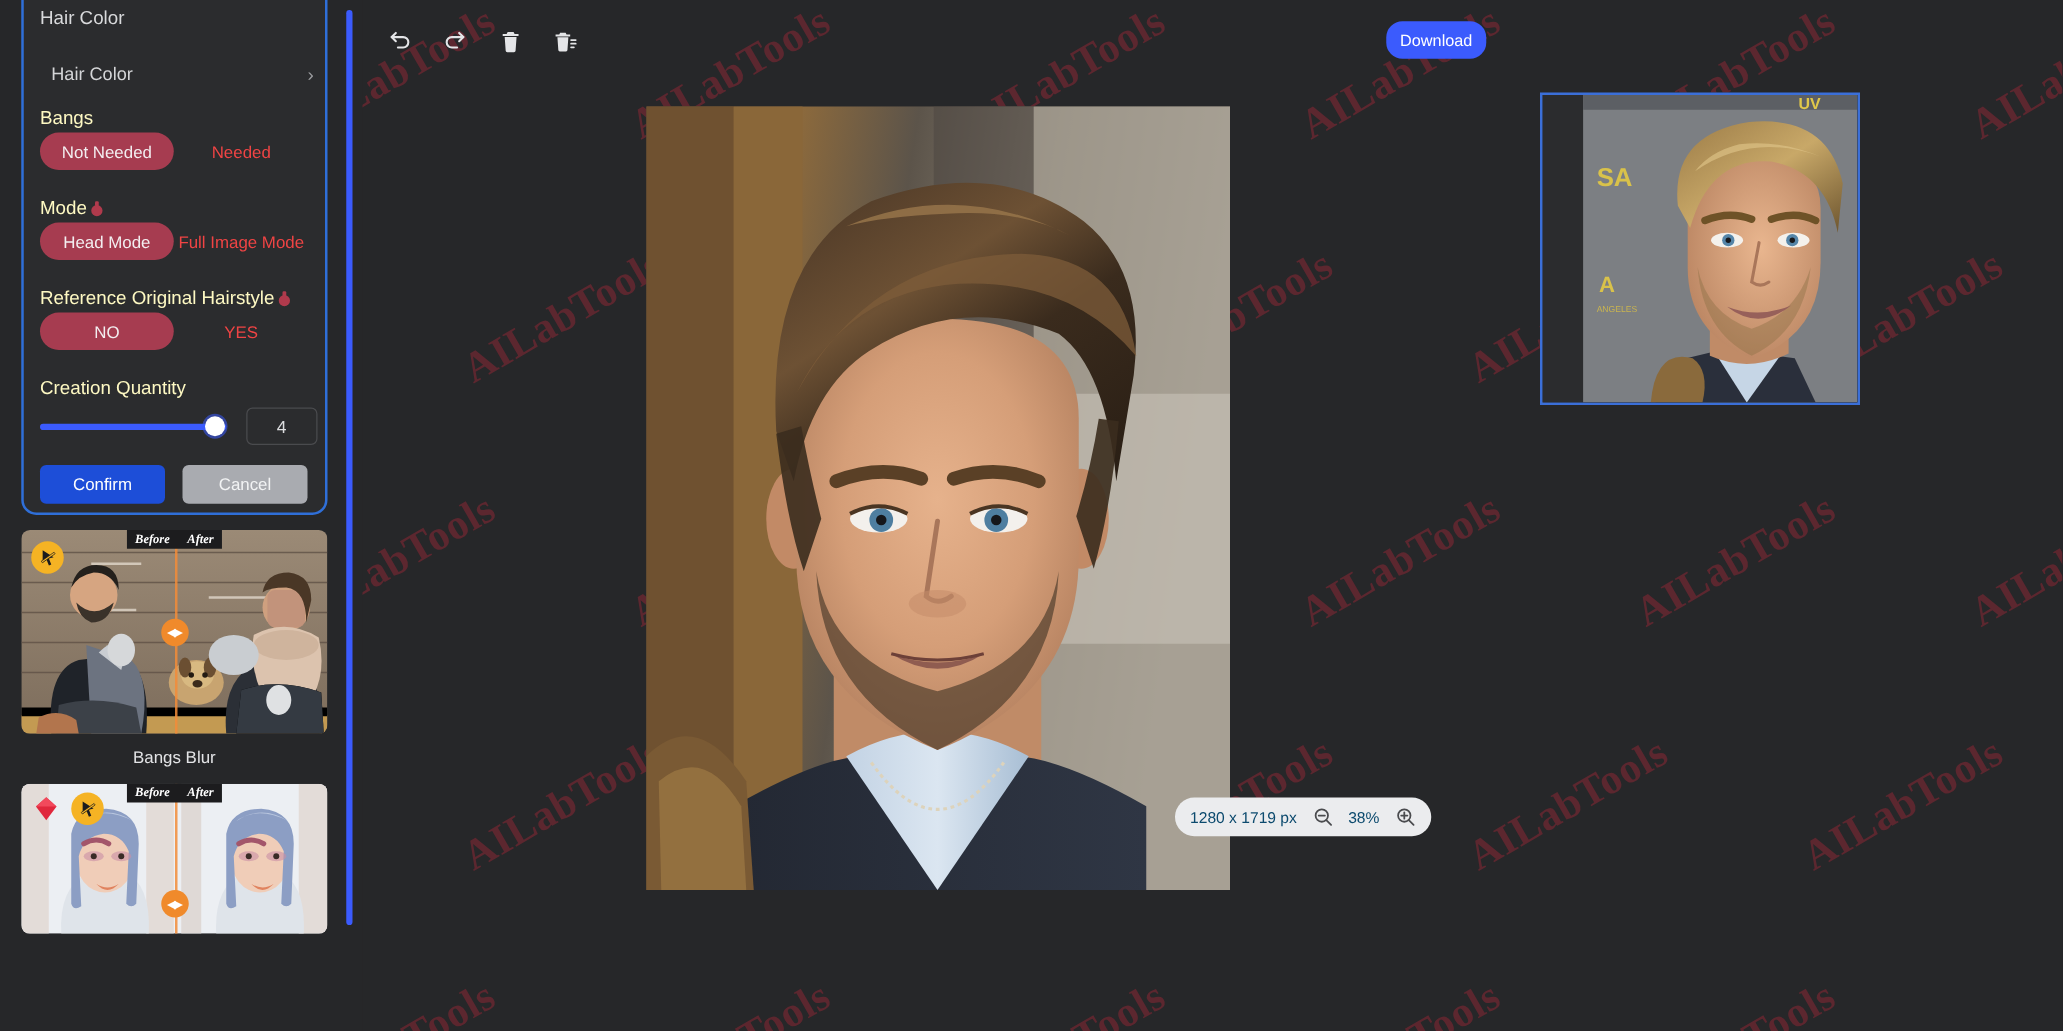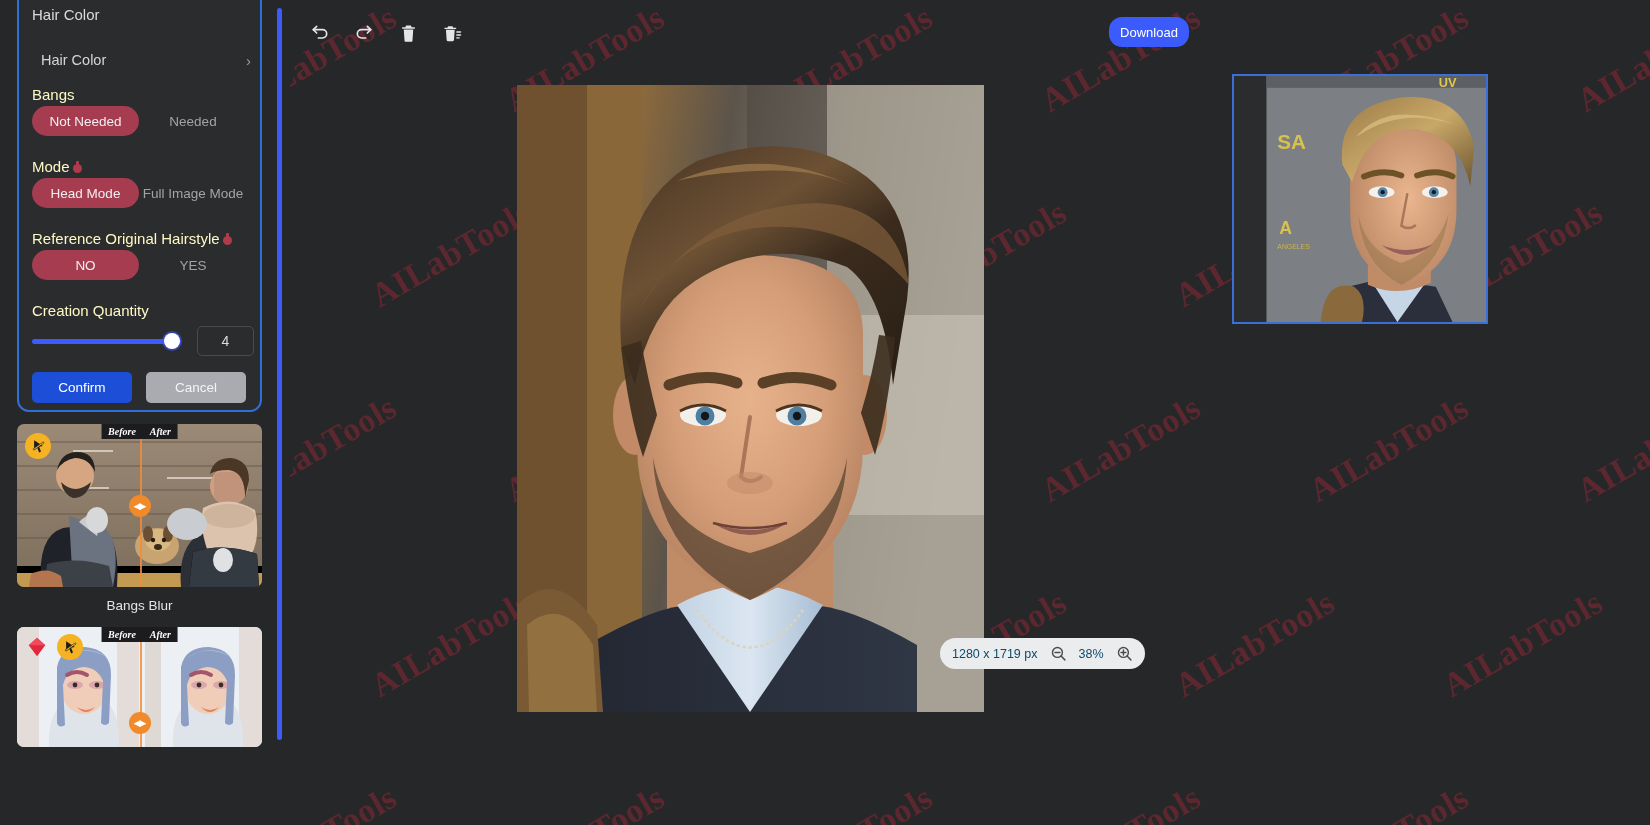--- a/index.html
+++ b/index.html
@@ -74,21 +74,21 @@
 
   .opt-row { position: absolute; left: 13px; width: 215px; height: 30px; display: flex; align-items: center; }
   .pill {
     background: #a63c50; color: #f3eef0;
     border-radius: 15px; height: 30px;
     display: flex; align-items: center; justify-content: center;
     font-size: 13.5px; cursor: pointer; border: none;
   }
   .pill.w1 { width: 107px; }
   .opt-plain {
-    color: #a3a3a3; font-size: 13.5px; cursor: pointer;
+    color: #ef4444; font-size: 13.5px; cursor: pointer;
     display: flex; align-items: center; justify-content: center;
     height: 30px;
   }
 
   .slider-row { position: absolute; left: 13px; top: 322px; width: 222px; display: flex; align-items: center; }
   .track {
     position: relative; width: 150px; height: 5px;
     background: #3b5bfd; border-radius: 3px; cursor: pointer;
   }
   .thumb {

